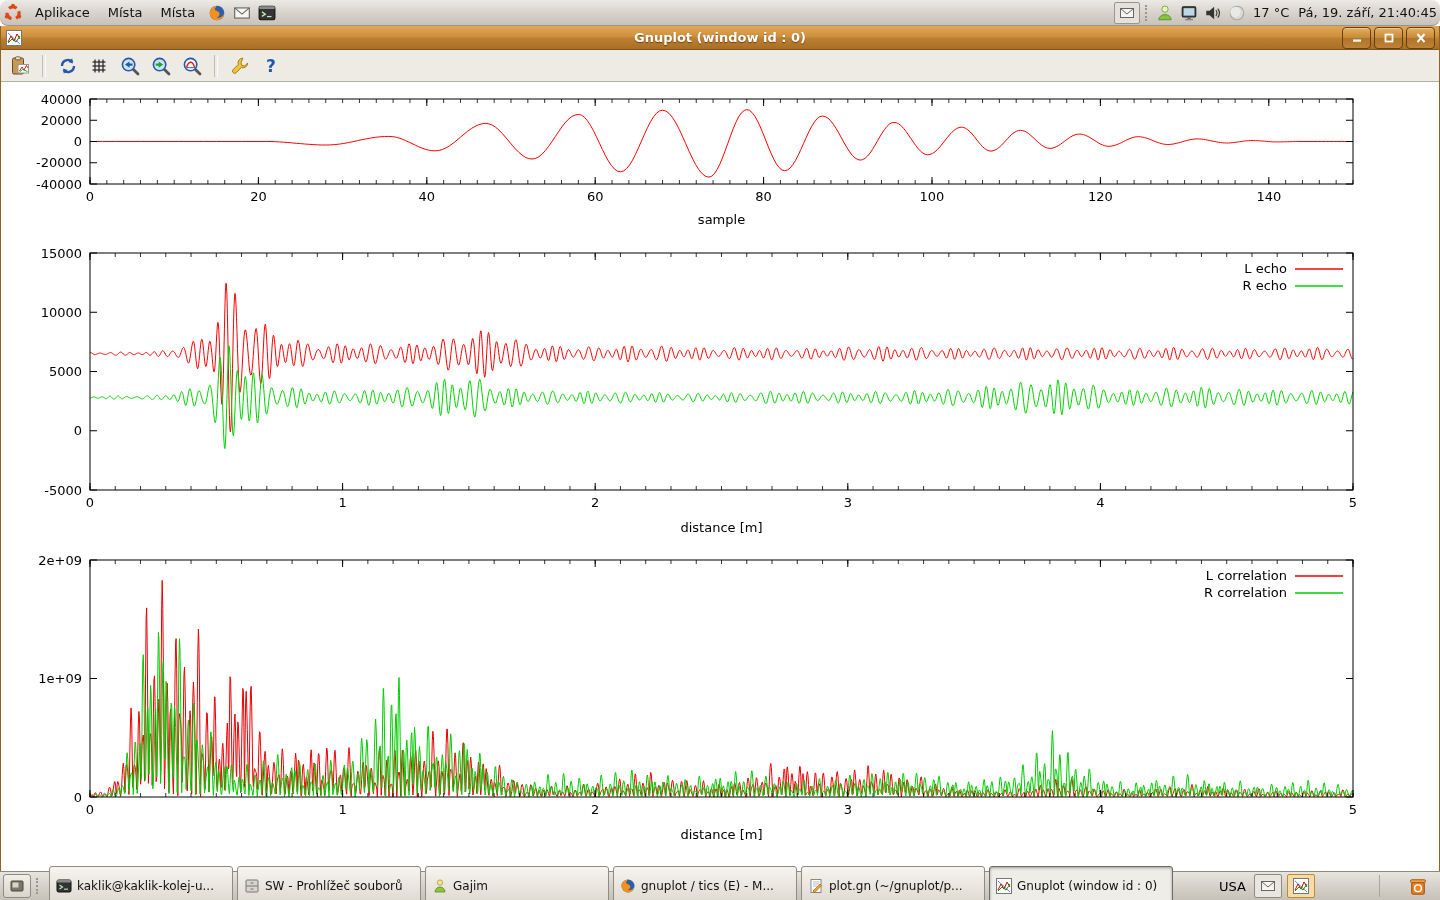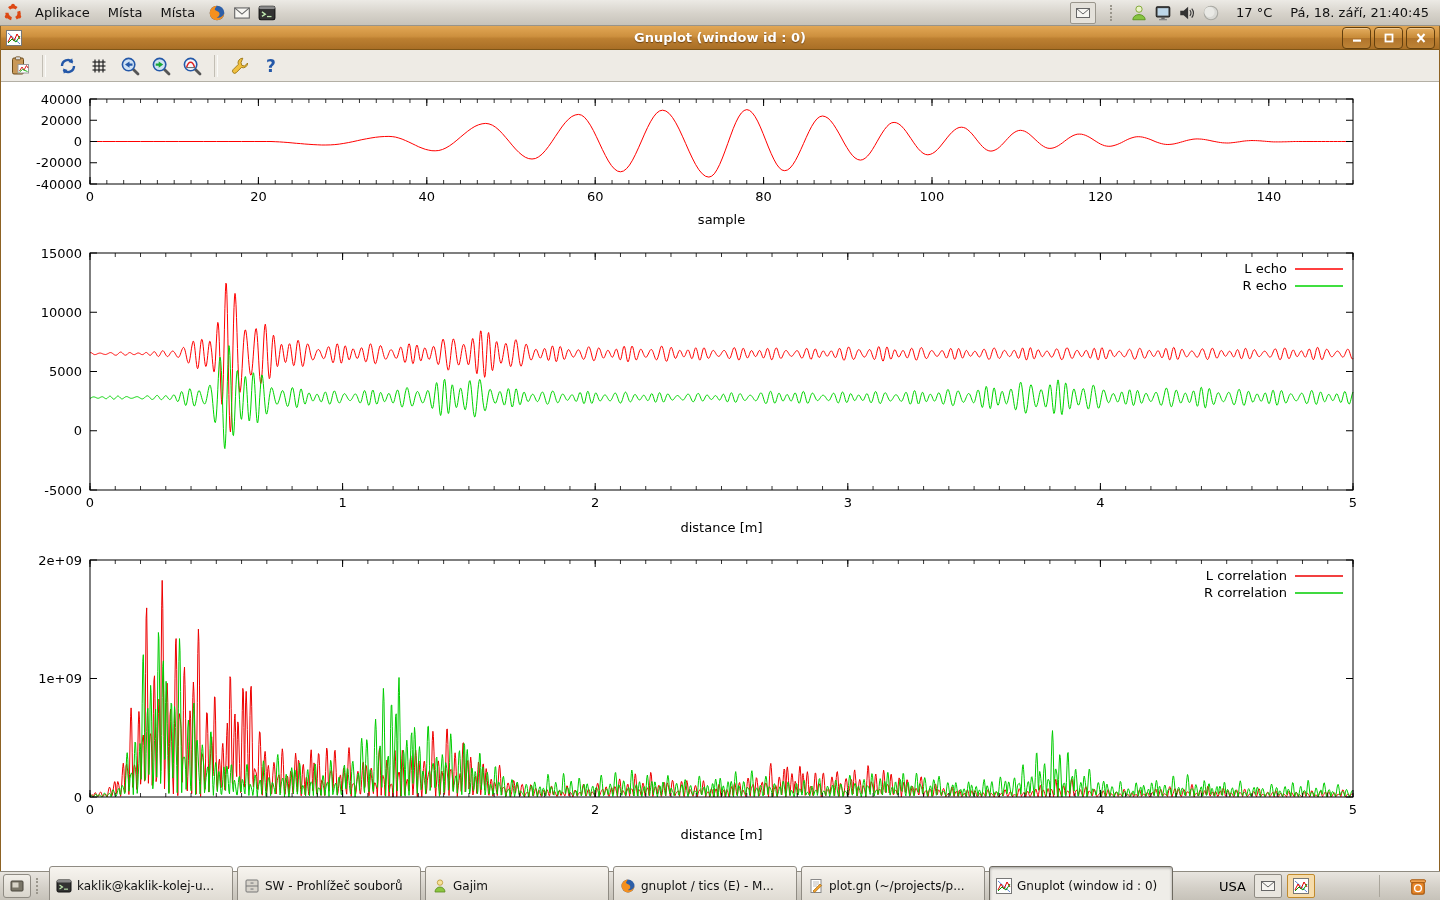--- a/index.html
+++ b/index.html
@@ -8,25 +8,26 @@
     font-family:"DejaVu Sans",sans-serif;background:#ffffff;
     -webkit-font-smoothing:antialiased;
   }
   
   #top-panel{
     position:absolute;top:0;left:0;width:1440px;height:25px;
     background:linear-gradient(#eceae5,#d6d2ca 55%,#c7c3ba);
     border-bottom:1px solid #98948a;
     display:flex;align-items:center;font-size:13px;color:#111;
     z-index:30;
+    border-radius:8px;
   }
   .panel-logo{width:26px;height:25px;display:flex;align-items:center;justify-content:center;}
   .panel-menu{padding:0 9px;height:25px;line-height:25px;cursor:default;}
   .panel-launcher{width:25px;height:25px;display:flex;align-items:center;justify-content:center;}
-  .panel-right{margin-left:auto;display:flex;align-items:center;gap:12px;padding-right:8px;}
+  .panel-right{margin-left:auto;display:flex;align-items:center;gap:3px;}
   .dot-sep{width:3px;height:16px;border-left:2px dotted #9a968c;margin:0 2px;}
   .tray-ico{width:20px;height:20px;display:flex;align-items:center;justify-content:center;}
   .framed{border:1px solid #9a968c;border-radius:2px;background:#e4e1da;width:24px;height:20px;}
   .panel-text{padding:0 3px;white-space:nowrap;}
 
   
   #gnuplot-window{
     position:absolute;top:26px;left:0;right:0;bottom:28px;
     border-left:1px solid #8d6223;border-right:1px solid #8d6223;
     display:flex;flex-direction:column;z-index:10;
@@ -278,21 +279,21 @@
             <use href="#sym-speaker"></use>
           </svg>
         </div>
         <div class="tray-ico">
           <svg width="18" height="18">
             <use href="#sym-moon"></use>
           </svg>
         </div>
       </div>
     <span class="panel-text">17 °C</span>
-    <span class="panel-text">Pá, 18. září, 21:40:45</span>
+    <span class="panel-text">Pá, 19. září, 21:40:45</span>
   </div>
 </div>
 
 <div id="gnuplot-window">
   <div id="titlebar">
     <svg class="win-icon">
         <use href="#sym-gnuplot"></use>
       </svg>
     <div id="title-text">Gnuplot (window id : 0)</div>
     <div id="win-buttons">
@@ -878,21 +879,21 @@
       <div class="task-btn">
         <svg class="ticon" width="16" height="16">
           <use href="#sym-firefox"></use>
         </svg>
         <span class="tlabel">gnuplot / tics (E) - M...</span>
       </div>
       <div class="task-btn">
         <svg class="ticon" width="16" height="16">
           <use href="#sym-editor"></use>
         </svg>
-        <span class="tlabel">plot.gn (~/projects/p...</span>
+        <span class="tlabel">plot.gn (~/gnuplot/p...</span>
       </div>
       <div class="task-btn active">
         <svg class="ticon" width="16" height="16">
           <use href="#sym-gnuplot"></use>
         </svg>
         <span class="tlabel">Gnuplot (window id : 0)</span>
       </div>
     </div>
   <div id="taskbar-right">
     <span class="kbd-label">USA</span>

